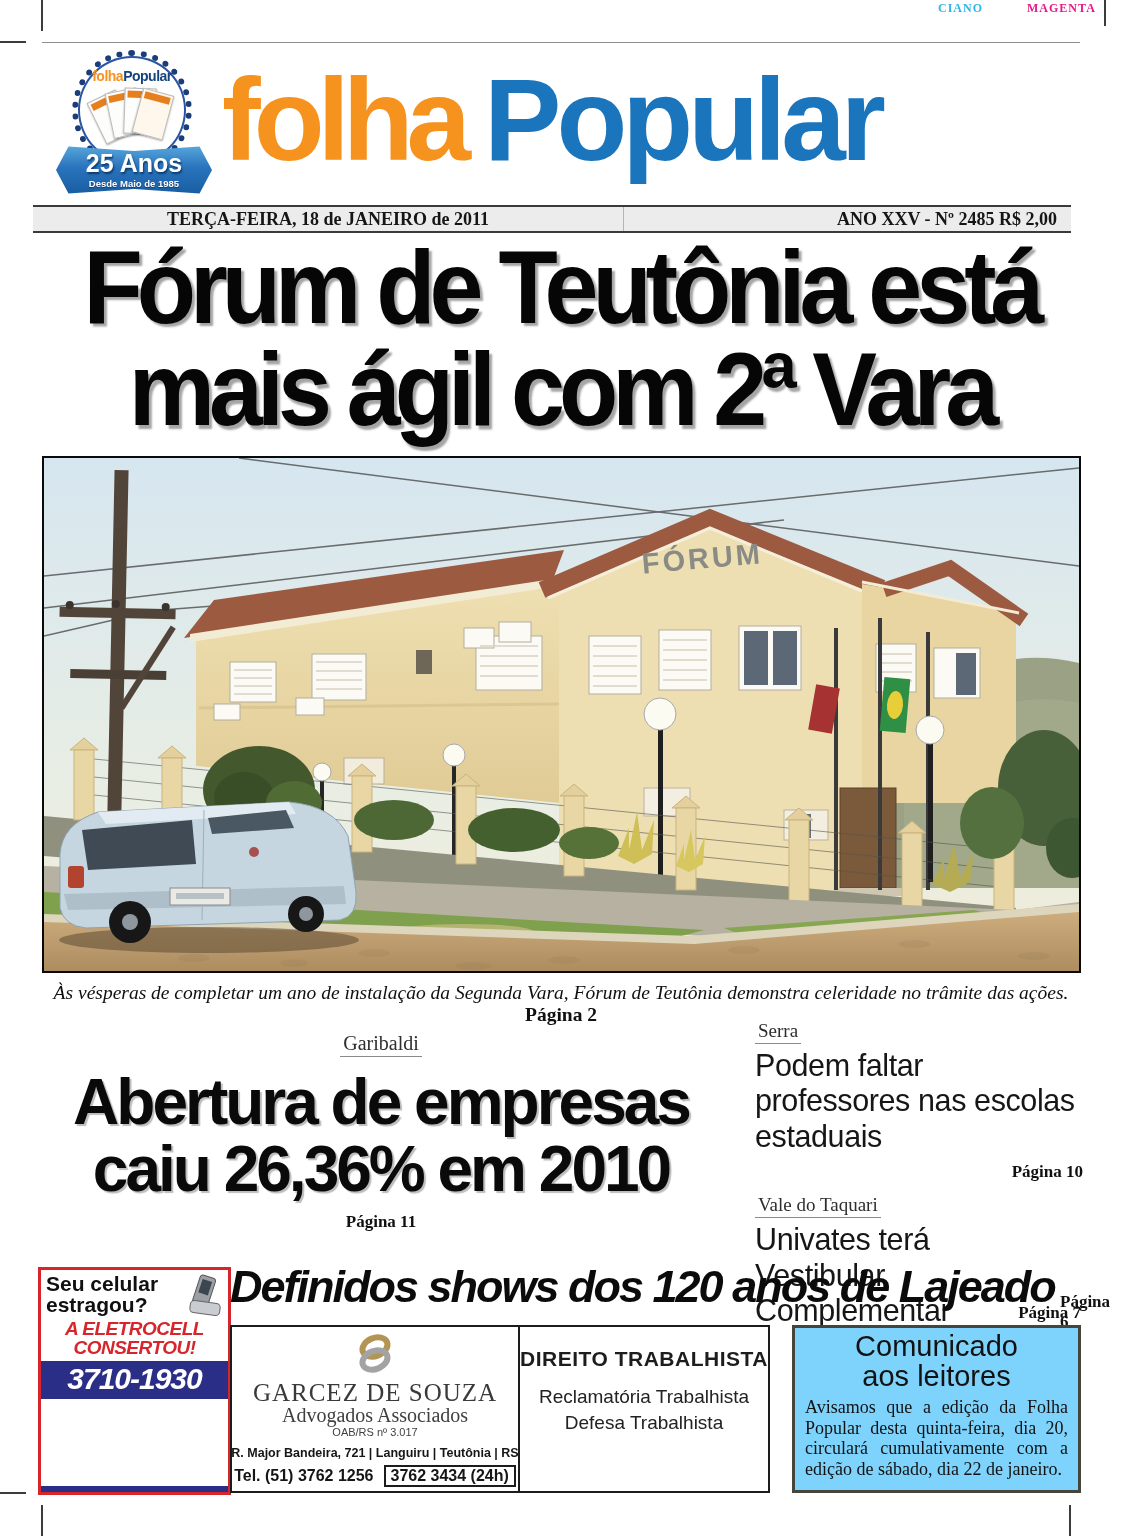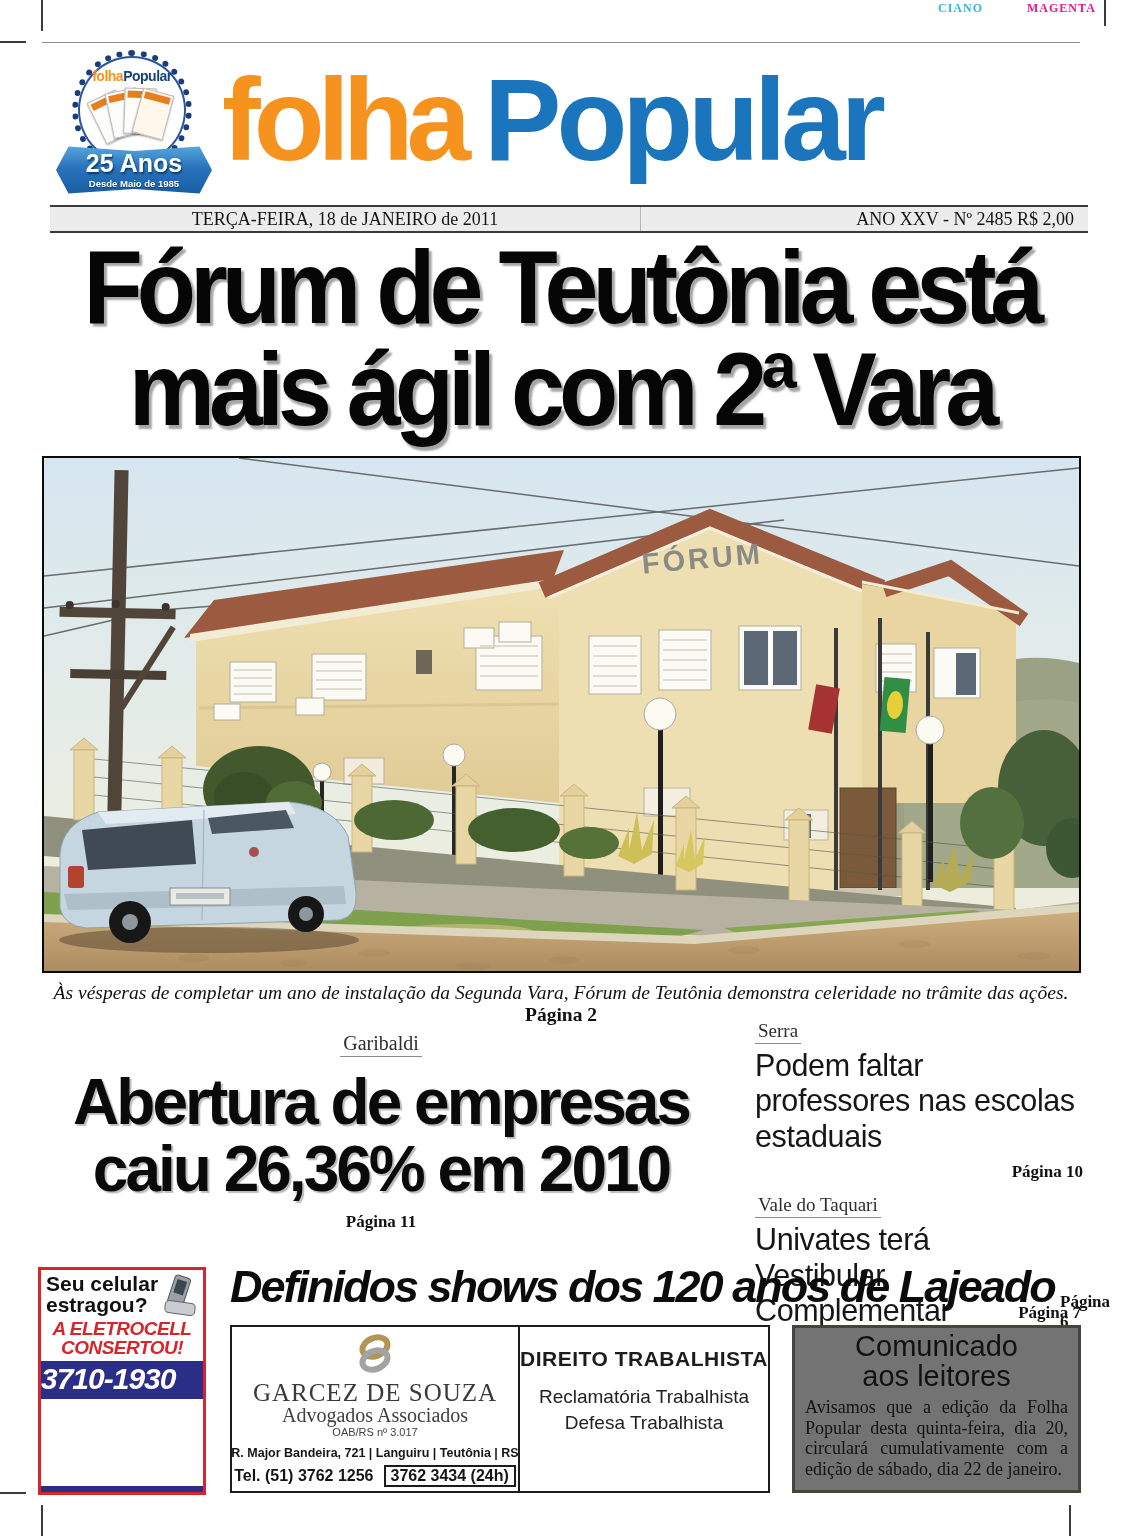--- a/index.html
+++ b/index.html
@@ -30,23 +30,23 @@
   .badge-papers i:nth-child(4){left:44px;top:3px;transform:rotate(15deg);background:#fff7ec;}
   .badge-ribbon{position:absolute;left:0;top:92px;width:156px;height:56px;
         background:linear-gradient(180deg,#5fb0e2 0%,#2a74bd 45%,#155a9e 100%);
         clip-path:polygon(0% 50%,8% 8%,50% 16%,92% 8%,100% 50%,92% 92%,50% 84%,8% 92%);
         display:flex;flex-direction:column;align-items:center;justify-content:center;color:#fff;}
   .badge-years{font-size:25px;font-weight:bold;line-height:1;text-shadow:1px 2px 2px #0d3a6b;}
   .badge-since{font-size:9.5px;font-weight:bold;margin-top:2px;text-shadow:0 1px 1px #0d3a6b;}
   .logo{left:222px;top:44px;width:860px;height:158px;white-space:nowrap;line-height:152px;z-index:4;}
   .logo .folha{font-size:116px;font-weight:bold;color:#f6921e;letter-spacing:-7px;margin-right:20px;}
   .logo .popular{font-size:116px;font-weight:bold;color:#1b75bc;letter-spacing:-5px;}
-  .datebar{left:50px;top:205px;width:1038px;height:28px;background:#ececec;
+  .datebar{left:33px;top:205px;width:1038px;height:28px;background:#ececec;
         border-top:2px solid #3a3a3a;border-bottom:2px solid #3a3a3a;box-sizing:border-box;
-        display:flex;align-items:center;font-family:"Liberation Serif",serif;font-weight:normal;
+        display:flex;align-items:center;font-family:"Liberation Serif",serif;font-weight:bold;
         font-size:18px;color:#151515;}
   .datebar .left{width:590px;text-align:center;}
   .datebar .sep{width:1px;height:100%;background:#b5b5b5;}
   .datebar .right{flex:1;text-align:right;padding-right:14px;}
   
   .mainhead{left:42px;top:236px;width:1038px;text-align:center;font-weight:bold;color:#060606;
         font-size:97px;line-height:0.99;letter-spacing:-6px;
         text-shadow:3px 3px 2px #a5a5a5;transform:scaleY(1.07);transform-origin:top center;}
   
   .photo{left:42px;top:456px;width:1039px;height:517px;border:2px solid #0a0a0a;box-sizing:border-box;
@@ -66,28 +66,28 @@
   .story-right{left:755px;top:1020px;width:328px;text-align:left;}
   .story-right .kicker{font-size:19px;}
   .subhead{font-size:30.5px;color:#161616;line-height:1.16;letter-spacing:-0.4px;margin-top:4px;}
   .story-right .pr-right{text-align:right;margin-top:8px;}
   .vale-wrap{position:relative;margin-top:2px;}
   .vale-wrap .pageref{position:absolute;right:2px;bottom:5px;}
   .lajeado-head{left:230px;top:1261px;width:775px;font-style:italic;font-weight:bold;font-size:45px;
         letter-spacing:-2px;color:#0b0b0b;white-space:nowrap;}
   .lajeado-page{left:1012px;top:1292px;margin-left:48px;}
   
-  .ad-ele{left:38px;top:1267px;width:168px;height:228px;border:3px solid #d6262c;background:#fff;
+  .ad-ele{left:38px;top:1267px;width:193px;height:228px;border:3px solid #d6262c;background:#fff;
         box-sizing:border-box;display:flex;flex-direction:column;overflow:hidden;}
   .ele-q{position:relative;padding:3px 5px 0;font-size:21px;font-weight:bold;line-height:1.02;color:#101010;}
   .ele-phoneicon{position:absolute;right:2px;top:2px;width:44px;height:50px;}
   .ele-ans{color:#d6262c;font-style:italic;font-weight:bold;font-size:19px;text-align:center;
         line-height:1.03;margin-top:3px;letter-spacing:-0.5px;}
   .ele-num{background:#2b2e87;color:#fff;font-style:italic;font-weight:bold;font-size:30px;
-        text-align:left;letter-spacing:-1px;margin-top:3px;padding:1px 0 3px;}
+        text-align:center;letter-spacing:-1px;margin-top:3px;padding:1px 0 3px;}
   .ele-bullets{font-style:italic;font-size:13px;text-align:center;line-height:1.12;color:#141414;
         padding:3px 3px 0;}
   .ele-bullets div{margin-bottom:2px;}
   .ele-addr{margin-top:auto;background:#2b2e87;color:#fff;font-weight:bold;font-size:13.5px;
         text-align:center;line-height:1.15;padding:3px 1px;}
   
   .ad-garcez{left:230px;top:1325px;width:540px;height:168px;border:2px solid #1c1c1c;background:#fff;
         box-sizing:border-box;display:flex;}
   .gz-left{width:288px;border-right:2px solid #1c1c1c;display:flex;flex-direction:column;
         align-items:center;padding-top:3px;box-sizing:border-box;}
@@ -96,21 +96,21 @@
   .gz-oab{font-size:11px;color:#3f3f3f;}
   .gz-addr{font-weight:bold;font-size:12.5px;color:#161616;margin-top:8px;white-space:nowrap;}
   .gz-phones{display:flex;align-items:center;gap:10px;margin-top:5px;font-weight:bold;color:#161616;}
   .gz-tel{font-size:16px;}
   .gz-tel24{font-size:16px;border:2px solid #1c1c1c;padding:0 5px;}
   .gz-right{flex:1;text-align:center;padding-top:20px;color:#222;}
   .gz-rtitle{font-weight:bold;font-size:21px;letter-spacing:0.5px;color:#1d1d1d;}
   .gz-rline{font-size:19px;line-height:1.35;}
   .gz-rlines{margin-top:13px;}
   
-  .ad-com{left:792px;top:1325px;width:289px;height:168px;background:#737373;border:3px solid #45453c;
+  .ad-com{left:792px;top:1325px;width:289px;height:168px;background:#7dd3fc;border:3px solid #45453c;
         box-sizing:border-box;padding:4px 10px 0;}
   .com-title{text-align:center;font-size:29px;line-height:1.03;color:#121212;}
   .com-body{font-family:"Liberation Serif",serif;font-size:18px;line-height:1.16;text-align:justify;
         color:#121212;margin-top:5px;}
 </style>
 </head>
 <body>
 
 <div class="page">
 

